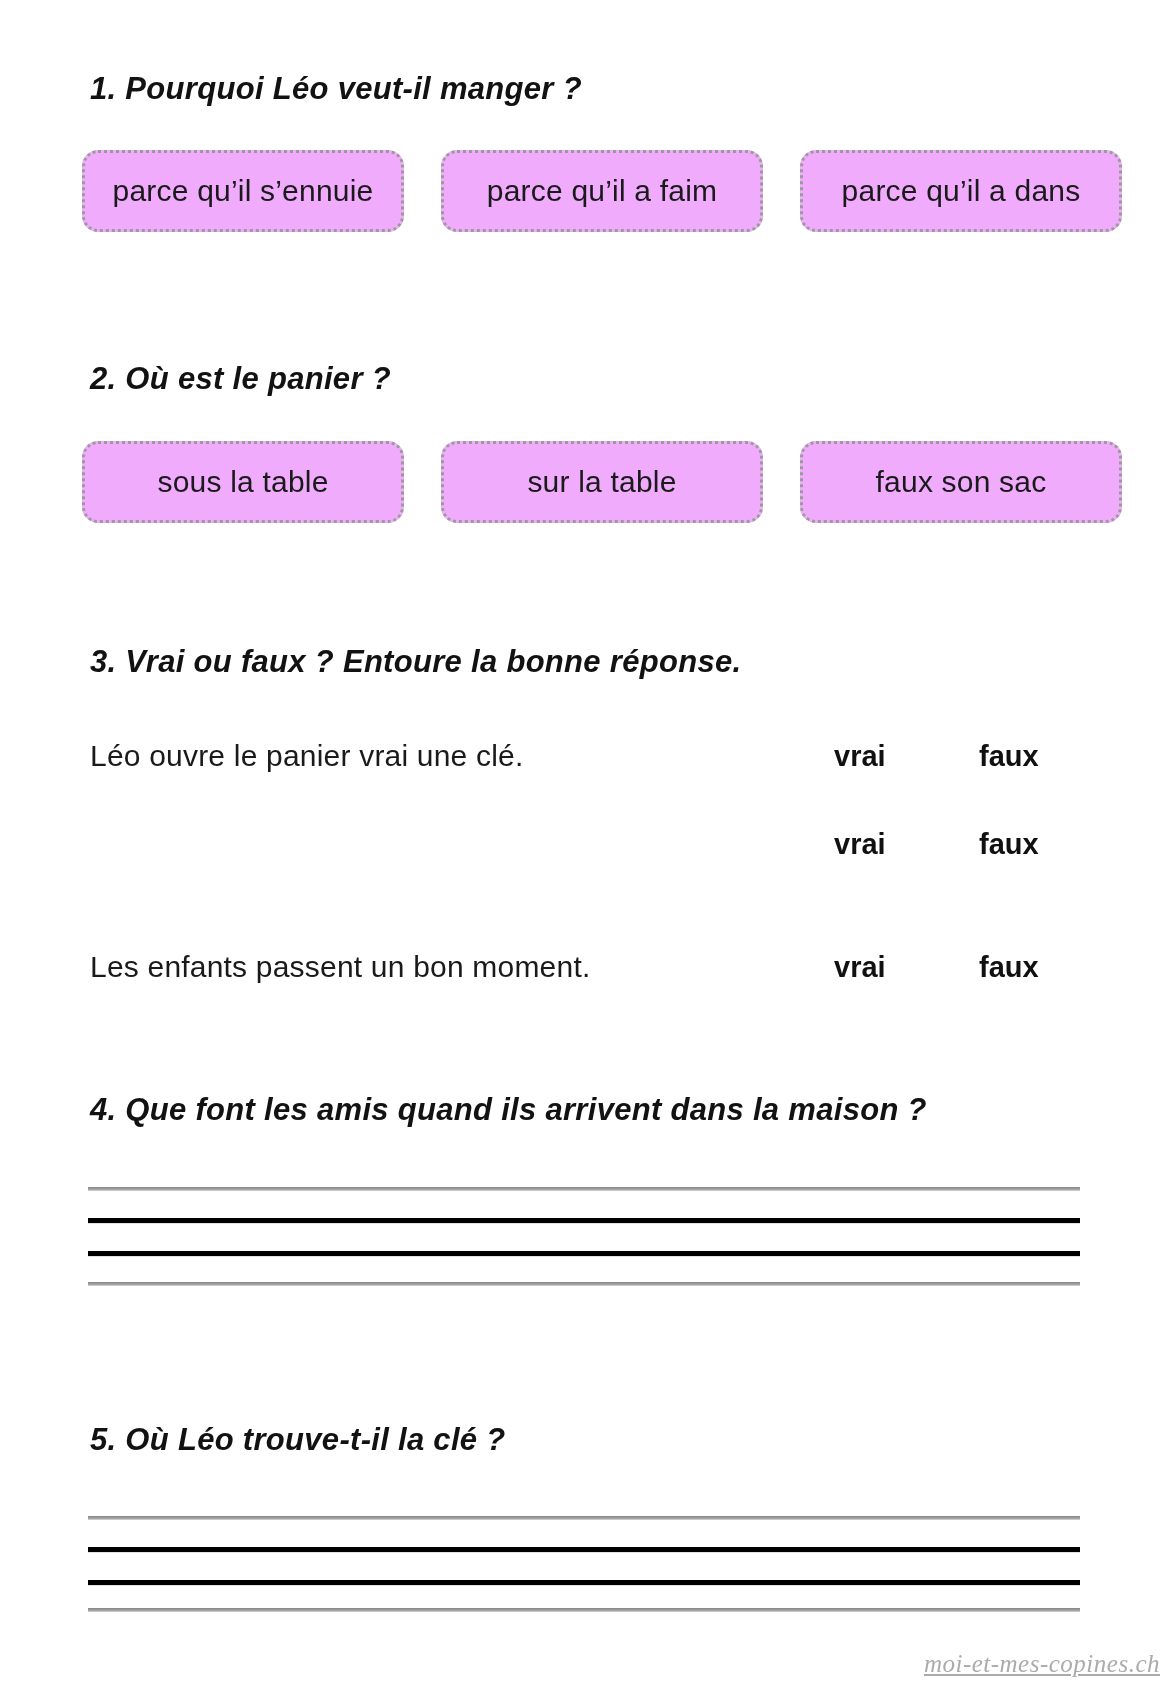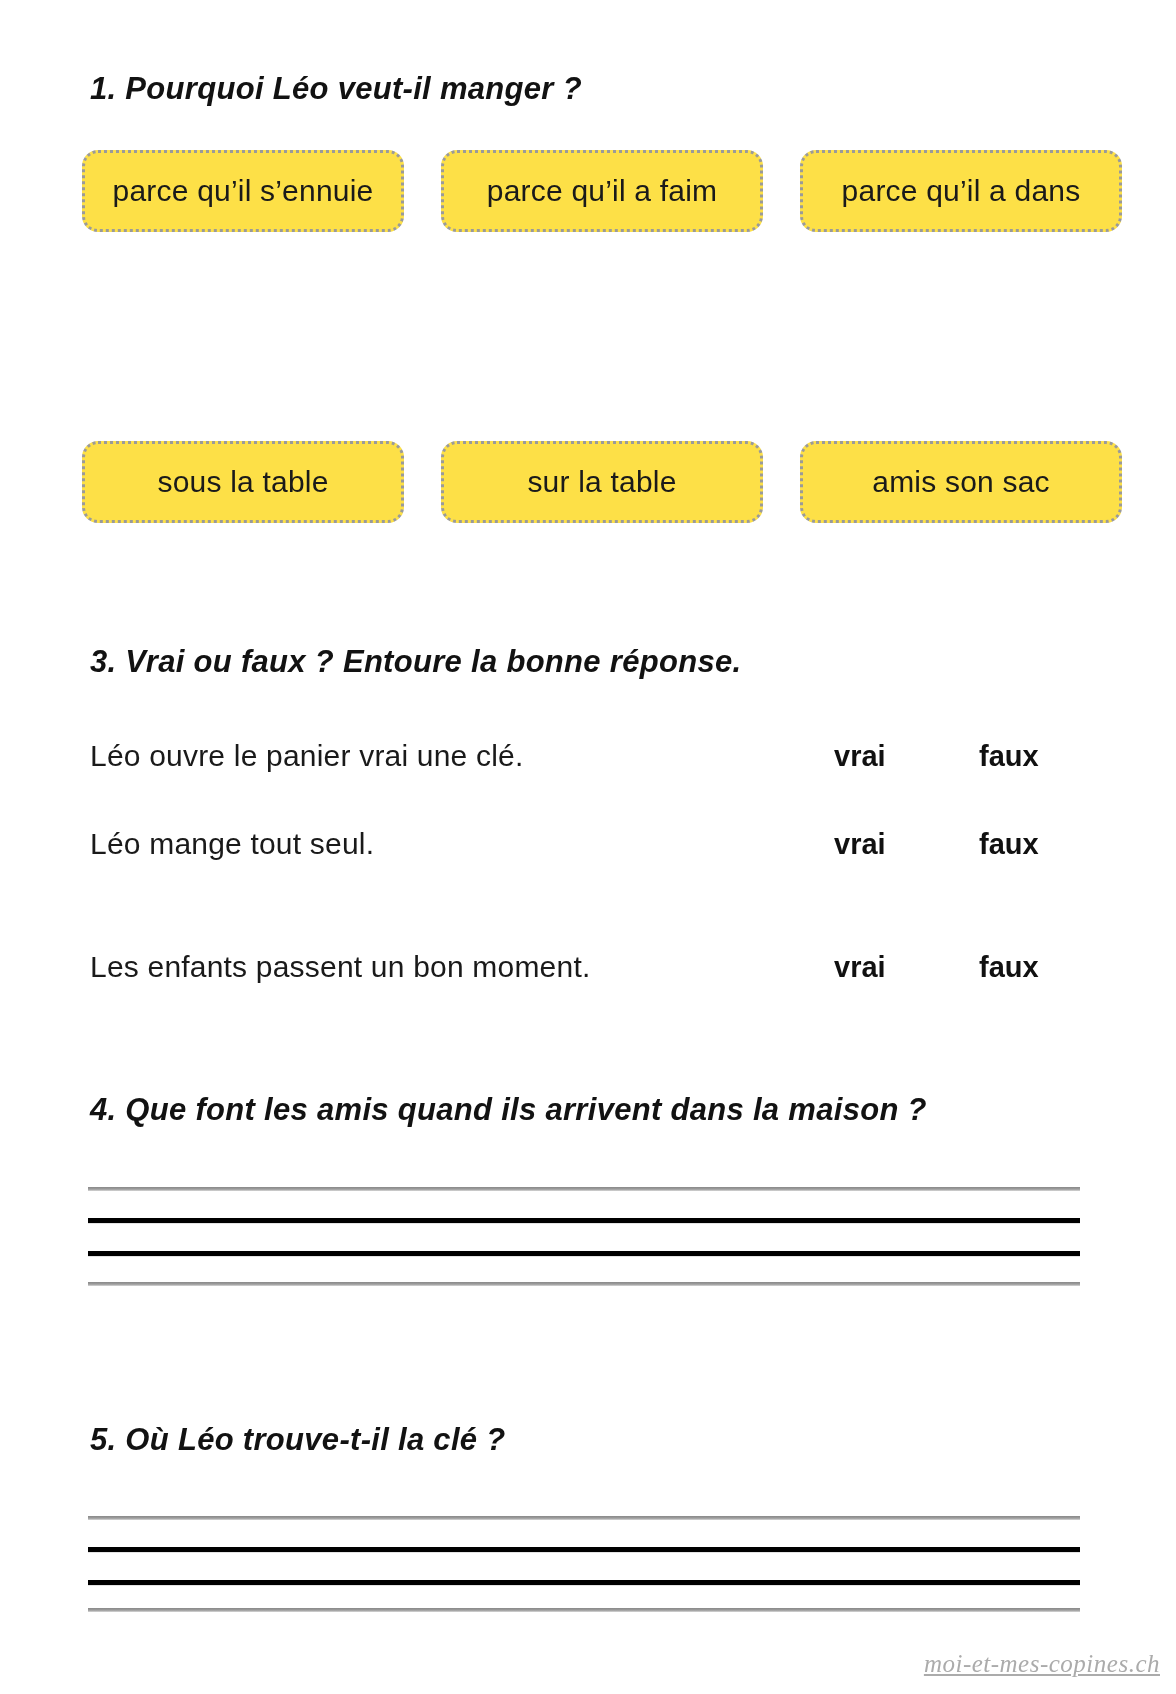--- a/index.html
+++ b/index.html
@@ -34,21 +34,21 @@
     left: 82px;
     width: 1040px;
     display: flex;
     gap: 37px;
   }
   .option-box {
     flex: 1;
     height: 76px;
     border: 3px dotted #9a9a9a;
     border-radius: 16px;
-    background: #fde047;
+    background: #f0abfc;
     display: flex;
     align-items: center;
     justify-content: center;
   }
   .option-box span {
     font-size: 30px;
     color: #1a1a1a;
     letter-spacing: 0.2px;
     white-space: nowrap;
   }
@@ -116,43 +116,43 @@
       <span>parce qu’il s’ennuie</span>
     </div>
     <div class="option-box">
       <span>parce qu’il a faim</span>
     </div>
     <div class="option-box">
       <span>parce qu’il a dans</span>
     </div>
   </div>
 
+  <h2 class="q-title" style="top:360px">2. Où est le panier ?</h2>
 
   <div class="options-row" style="top:441px">
     <div class="option-box">
       <span>sous la table</span>
     </div>
     <div class="option-box">
       <span>sur la table</span>
     </div>
     <div class="option-box">
-      <span>amis son sac</span>
+      <span>faux son sac</span>
     </div>
   </div>
 
   <h2 class="q-title" style="top:643px">3. Vrai ou faux ?  Entoure la bonne réponse.</h2>
 
   <div class="vf-row" style="top:737px">
     <span class="statement">Léo ouvre le panier vrai une clé.</span>
     <span class="vf vrai">vrai</span>
     <span class="vf faux">faux</span>
   </div>
 
   <div class="vf-row" style="top:825px">
-    <span class="statement">Léo mange tout seul.</span>
     <span class="vf vrai">vrai</span>
     <span class="vf faux">faux</span>
   </div>
 
   <div class="vf-row" style="top:948px">
     <span class="statement">Les enfants passent un bon moment.</span>
     <span class="vf vrai">vrai</span>
     <span class="vf faux">faux</span>
   </div>
 

